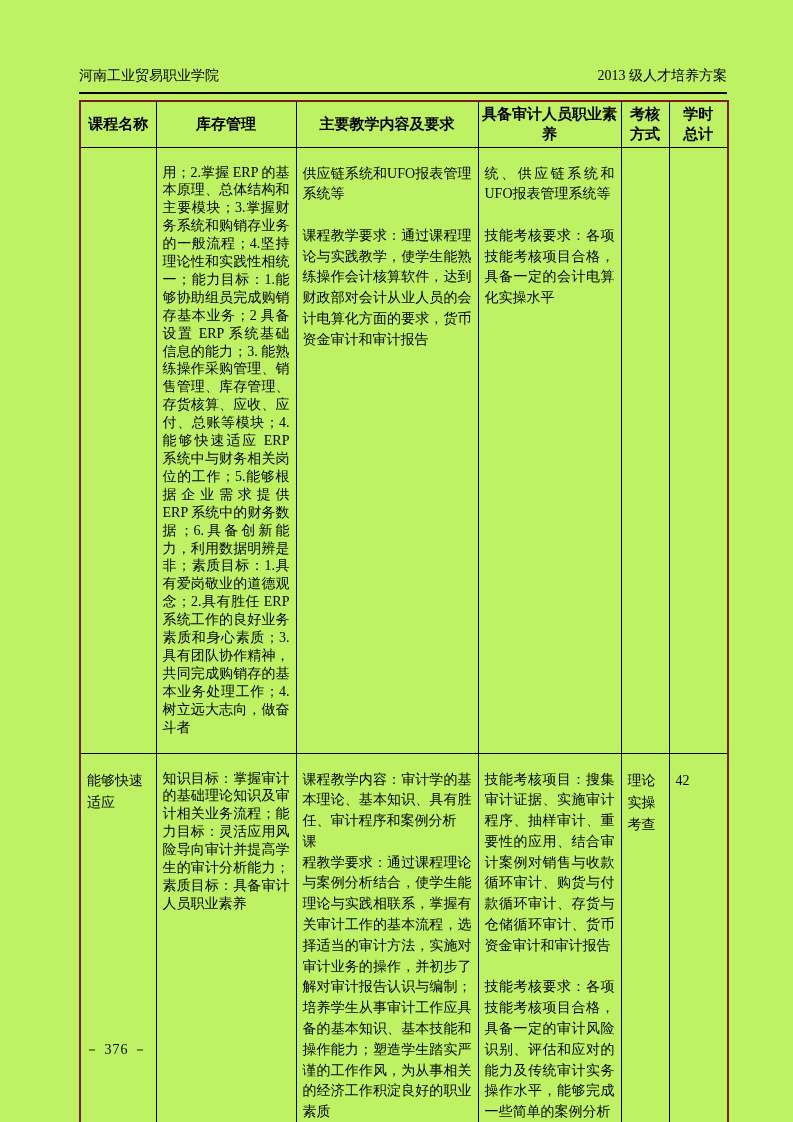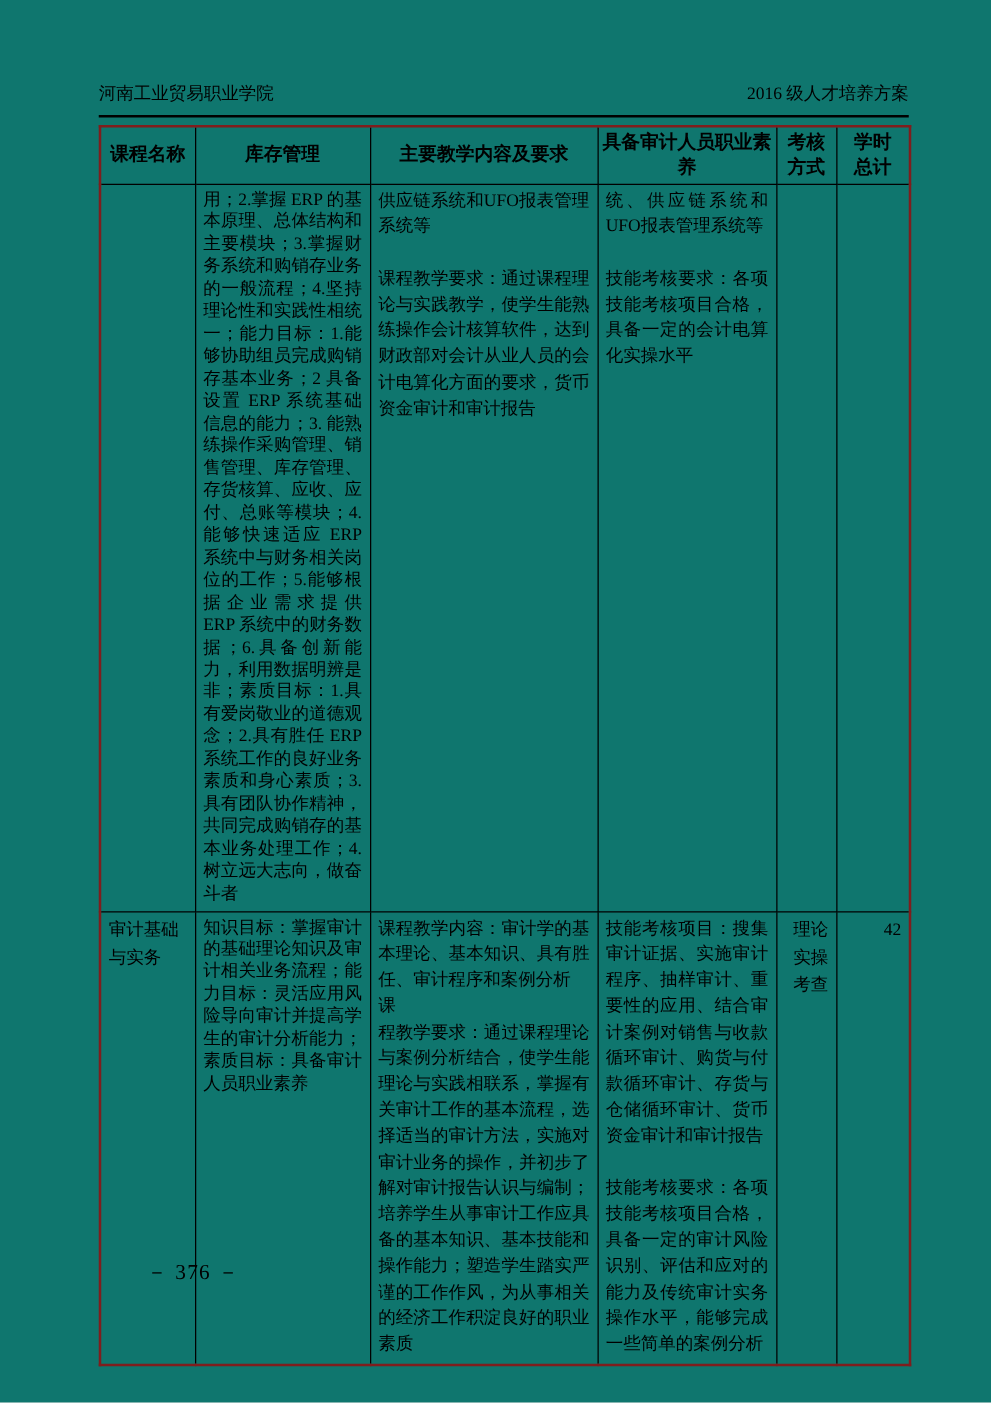--- a/index.html
+++ b/index.html
@@ -1,21 +1,21 @@
 <!DOCTYPE html>
 <html><head>
 <meta charset="utf-8">
 <style>
   * { margin: 0; padding: 0; box-sizing: border-box; }
   html, body { background: #e8e8e8; }
   .page {
     position: relative;
     width: 793px;
     height: 1122px;
-    background: #0f766e;
+    background: #bef264;
     font-family: "Liberation Serif", "DejaVu Serif", serif;
     color: #000;
     overflow: hidden;
     margin: 0 auto;
   }
   .running-head {
     position: absolute;
     left: 79px;
     top: 66px;
     width: 648px;
@@ -37,21 +37,21 @@
     position: absolute;
     left: 79px;
     top: 100px;
     width: 648px;
     border-collapse: collapse;
     table-layout: fixed;
     border: 2px solid #7f1d1d;
   }
   table.doc-table th, table.doc-table td {
     border: 1px solid #000;
-    padding: 4px 6px;
+    padding: 16px 6px;
     font-size: 14px;
     vertical-align: top;
     overflow: hidden;
   }
   table.doc-table th {
     font-size: 15px;
     font-weight: bold;
     text-align: center;
     vertical-align: middle;
     line-height: 1.35;
@@ -66,39 +66,38 @@
   }
   .cell-teaching .txt, .cell-skills .txt {
     line-height: 20.8px;
     text-align: justify;
     text-justify: inter-character;
   }
   td.v-mid { vertical-align: middle; }
   td.cell-course .txt { line-height: 22px; }
   td.cell-method .txt, td.cell-hours .txt {
     line-height: 22px;
-    text-align: right;
+    text-align: left;
   }
   .page-number {
     position: absolute;
     left: 85px;
-    top: 1006px;
-    font-size: 17px;
+    top: 1041px;
+    font-size: 14px;
     letter-spacing: 1px;
-    margin-left: 32px;
   }
 </style>
 </head>
 <body>
 
 <div class="page">
 
   <div class="running-head">
     <span>河南工业贸易职业学院</span>
-    <span>2016 级人才培养方案</span>
+    <span>2013 级人才培养方案</span>
   </div>
   <div class="head-rule"></div>
 
   <table class="doc-table">
     <colgroup>
       <col style="width:76px">
       <col style="width:140px">
       <col style="width:182px">
       <col style="width:143px">
       <col style="width:48px">
@@ -136,21 +135,21 @@
         </td>
         <td class="cell-method v-mid">
           <div class="txt"></div>
         </td>
         <td class="cell-hours v-mid">
           <div class="txt"></div>
         </td>
       </tr>
       <tr style="height:293px">
         <td class="cell-course v-mid">
-          <div class="txt">审计基础与实务</div>
+          <div class="txt">能够快速适应</div>
         </td>
         <td class="cell-objectives v-mid">
           <div class="txt">知识目标：掌握审计的基础理论知识及审计相关业务流程；能力目标：灵活应用风险导向审计并提高学生的审计分析能力；素质目标：具备审计人员职业素养</div>
         </td>
         <td class="cell-teaching">
           <div class="txt">课程教学内容：审计学的基本理论、基本知识、具有胜任、审计程序和案例分析
 课
 程教学要求：通过课程理论与案例分析结合，使学生能理论与实践相联系，掌握有关审计工作的基本流程，选择适当的审计方法，实施对审计业务的操作，并初步了解对审计报告认识与编制；培养学生从事审计工作应具备的基本知识、基本技能和操作能力；塑造学生踏实严谨的工作作风，为从事相关的经济工作积淀良好的职业素质</div>
         </td>
         <td class="cell-skills">

